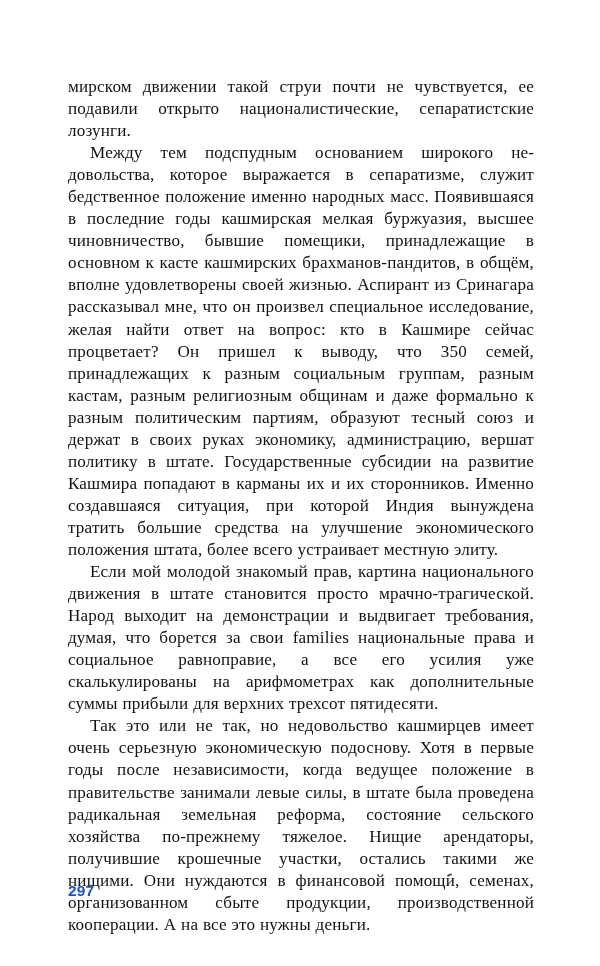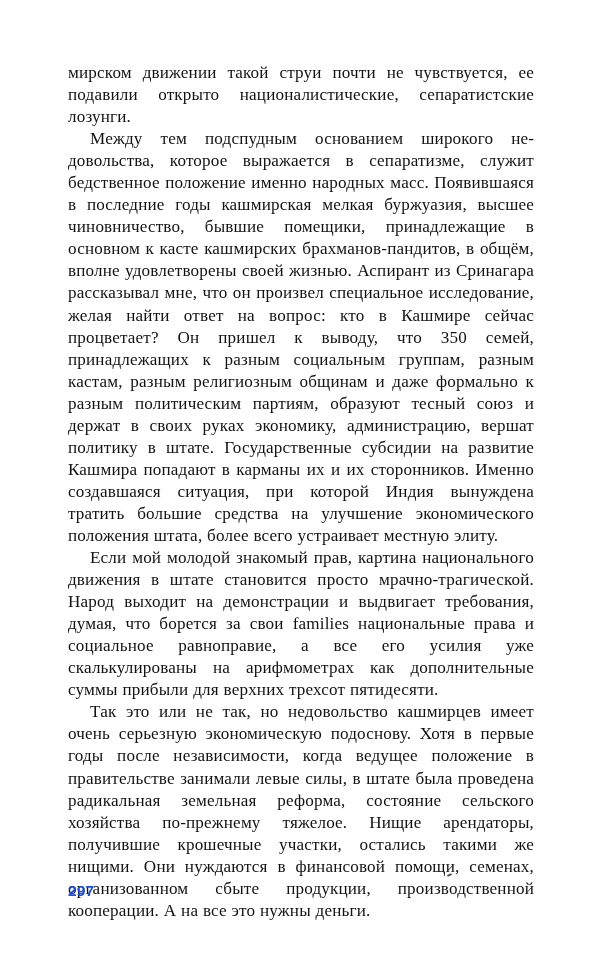--- a/index.html
+++ b/index.html
@@ -31,20 +31,21 @@
     font-size: 17.1px;
     line-height: 22.05px;
     letter-spacing: 0.01em;
     word-spacing: 0.02em;
     text-indent: 22px;
     hyphens: manual;
     -webkit-hyphens: manual;
   }
   .para.first {
     text-indent: 0;
+    margin-top: 14px;
   }
   
 
   .page-number {
     position: absolute;
     left: 68px;
     top: 881px;
     width: 466px;
     text-align: left;
     font-family: "Liberation Sans", "DejaVu Sans", sans-serif;

